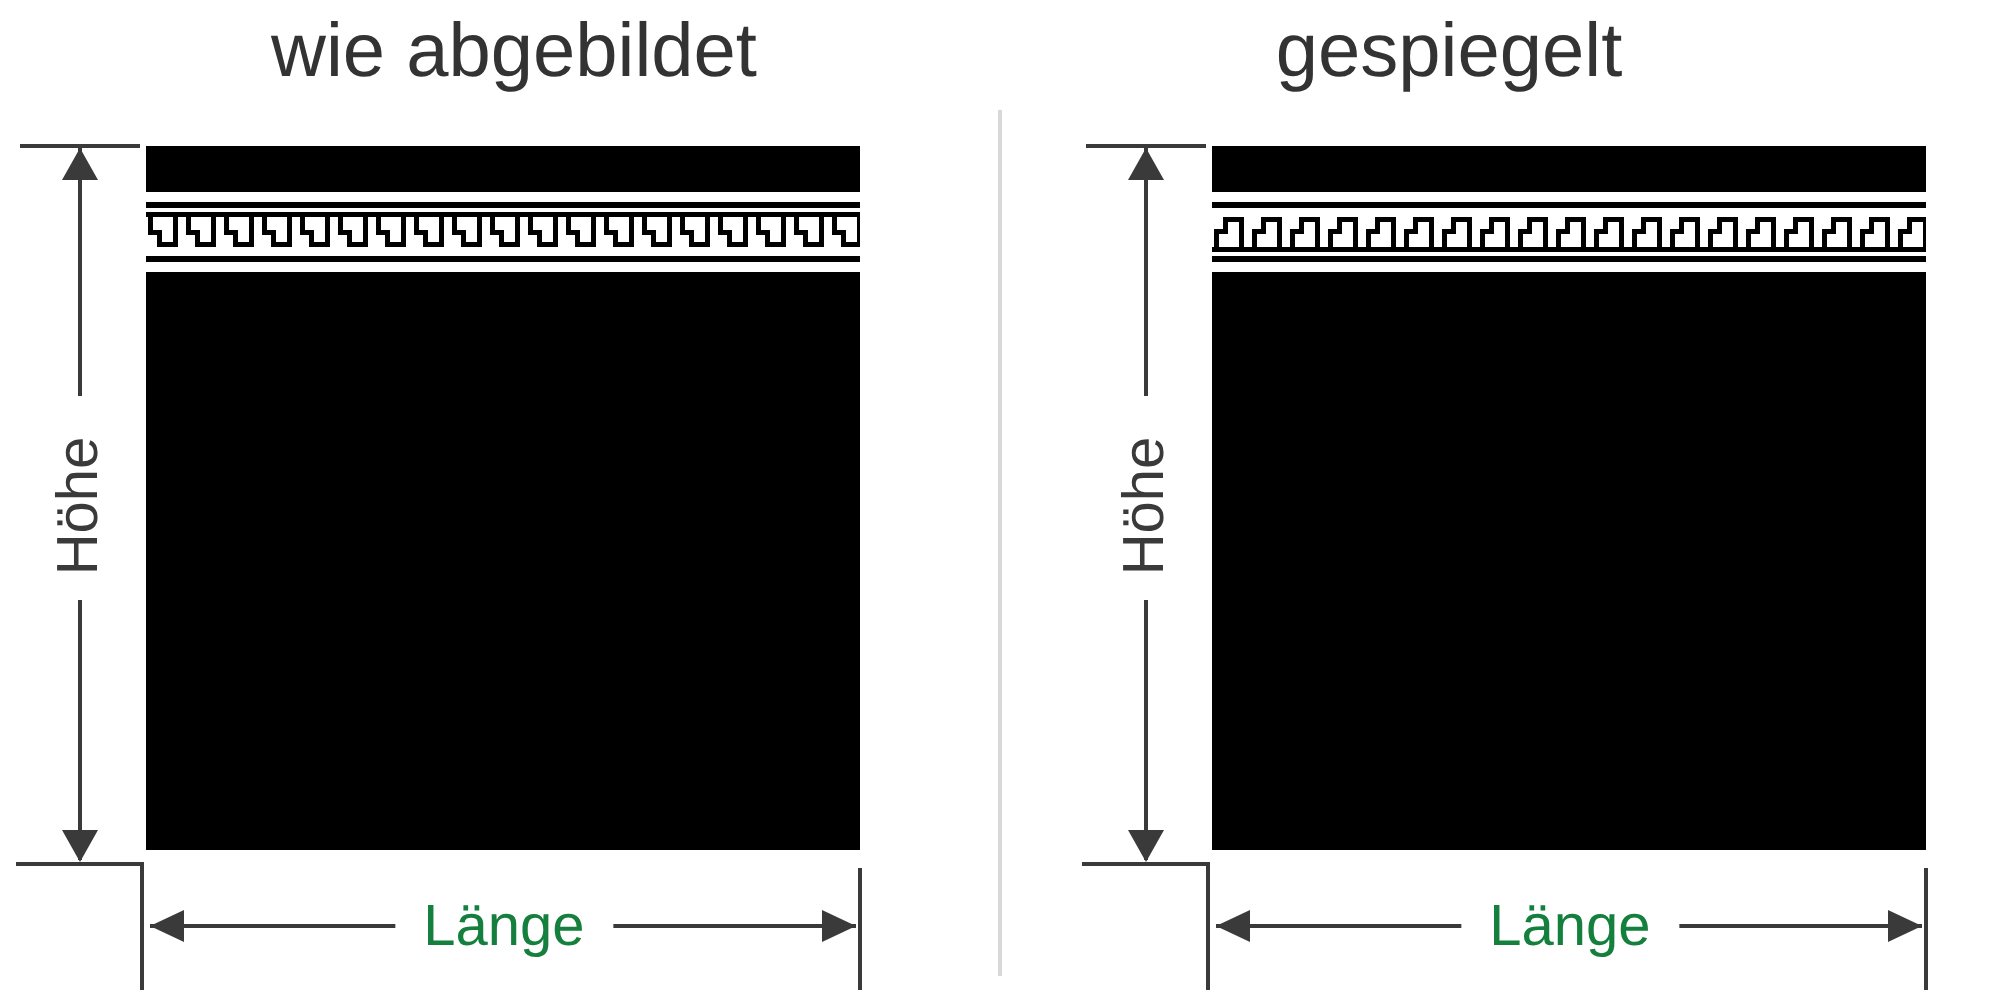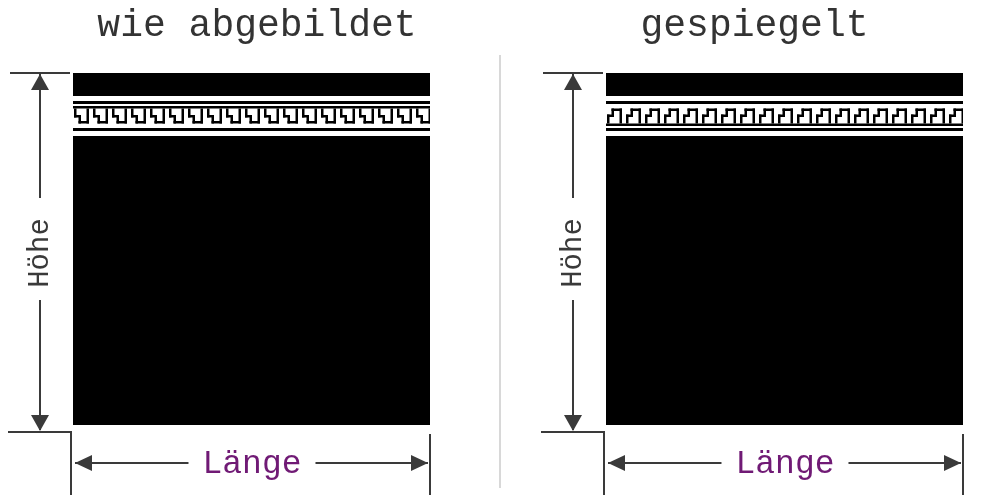--- a/index.html
+++ b/index.html
@@ -1,26 +1,26 @@
 <!DOCTYPE html>
 <html><head>
 <meta charset="utf-8">
 <style>
   html,body{margin:0;padding:0;background:#ffffff;}
   .canvas{
     position:relative;width:1000px;height:500px;background:#ffffff;overflow:hidden;
-    font-family:Liberation Mono, monospace;
+    font-family:Liberation Sans, sans-serif;
   }
   
   .opt-label{
     position:absolute;top:2px;height:48px;line-height:48px;
     font-size:38px;color:#333333;text-align:center;white-space:nowrap;
   }
   .opt-left{left:75px;width:364px;}
-  .opt-right{left:612px;width:285px;}
+  .opt-right{left:582px;width:285px;}
   .opt-sep{
     position:absolute;top:2px;left:448px;width:104px;height:48px;line-height:48px;
     font-size:38px;color:#dd0000;text-align:center;
   }
   .divider{position:absolute;left:499px;top:55px;width:2px;height:433px;background:#d8d8d8;}
 
   
   .panel{position:absolute;top:0;left:0;width:467px;height:500px;}
   .panel.right{left:533px;}
 
@@ -49,21 +49,21 @@
   .arr-left{left:75px;top:455px;border-top:8px solid transparent;border-bottom:8px solid transparent;border-right:17px solid #3a3a3a;}
   .arr-right{left:411px;top:455px;border-top:8px solid transparent;border-bottom:8px solid transparent;border-left:17px solid #3a3a3a;}
 
   
   .hoehe-label{
     position:absolute;left:40px;top:253px;transform:translate(-50%,-50%) rotate(-90deg);
     font-size:29px;color:#3a3a3a;white-space:nowrap;background:#fff;padding:0 10px;
   }
   .laenge-label{
     position:absolute;left:252px;top:464px;transform:translate(-50%,-50%);
-    font-size:33px;color:#701a75;white-space:nowrap;background:#fff;padding:0 14px;
+    font-size:29px;color:#15803d;white-space:nowrap;background:#fff;padding:0 14px;
   }
 </style>
 </head>
 <body>
 
 <div class="canvas">
 
   <div class="opt-label opt-left">wie abgebildet</div>
   <div class="opt-label opt-right">gespiegelt</div>
   <div class="divider"></div>

